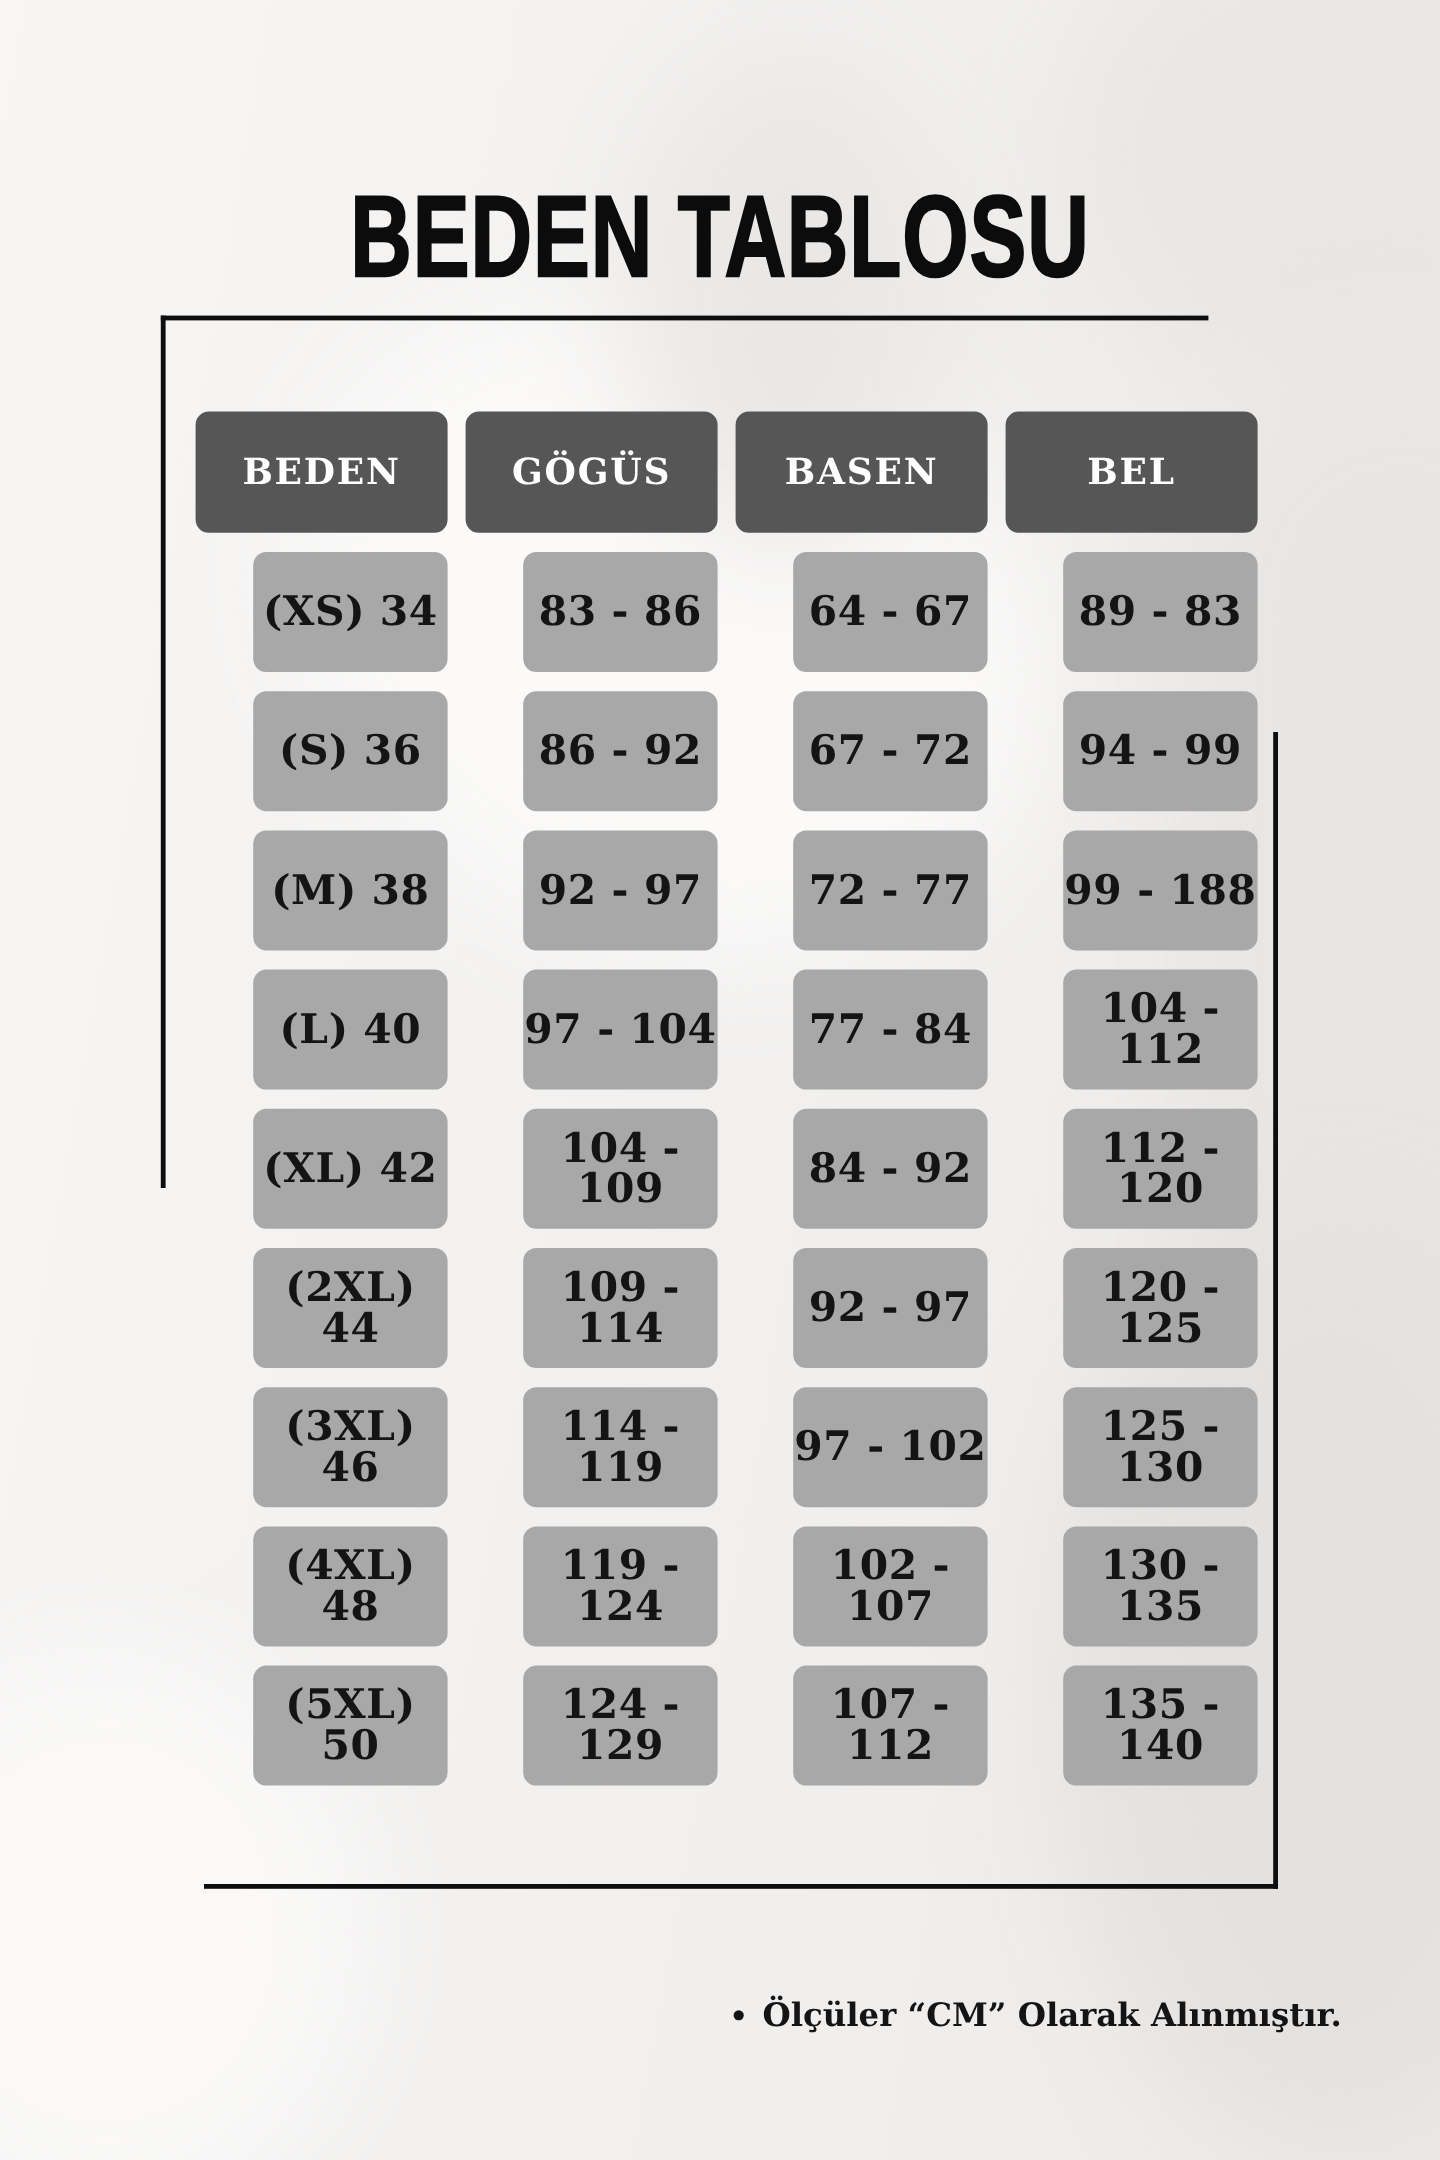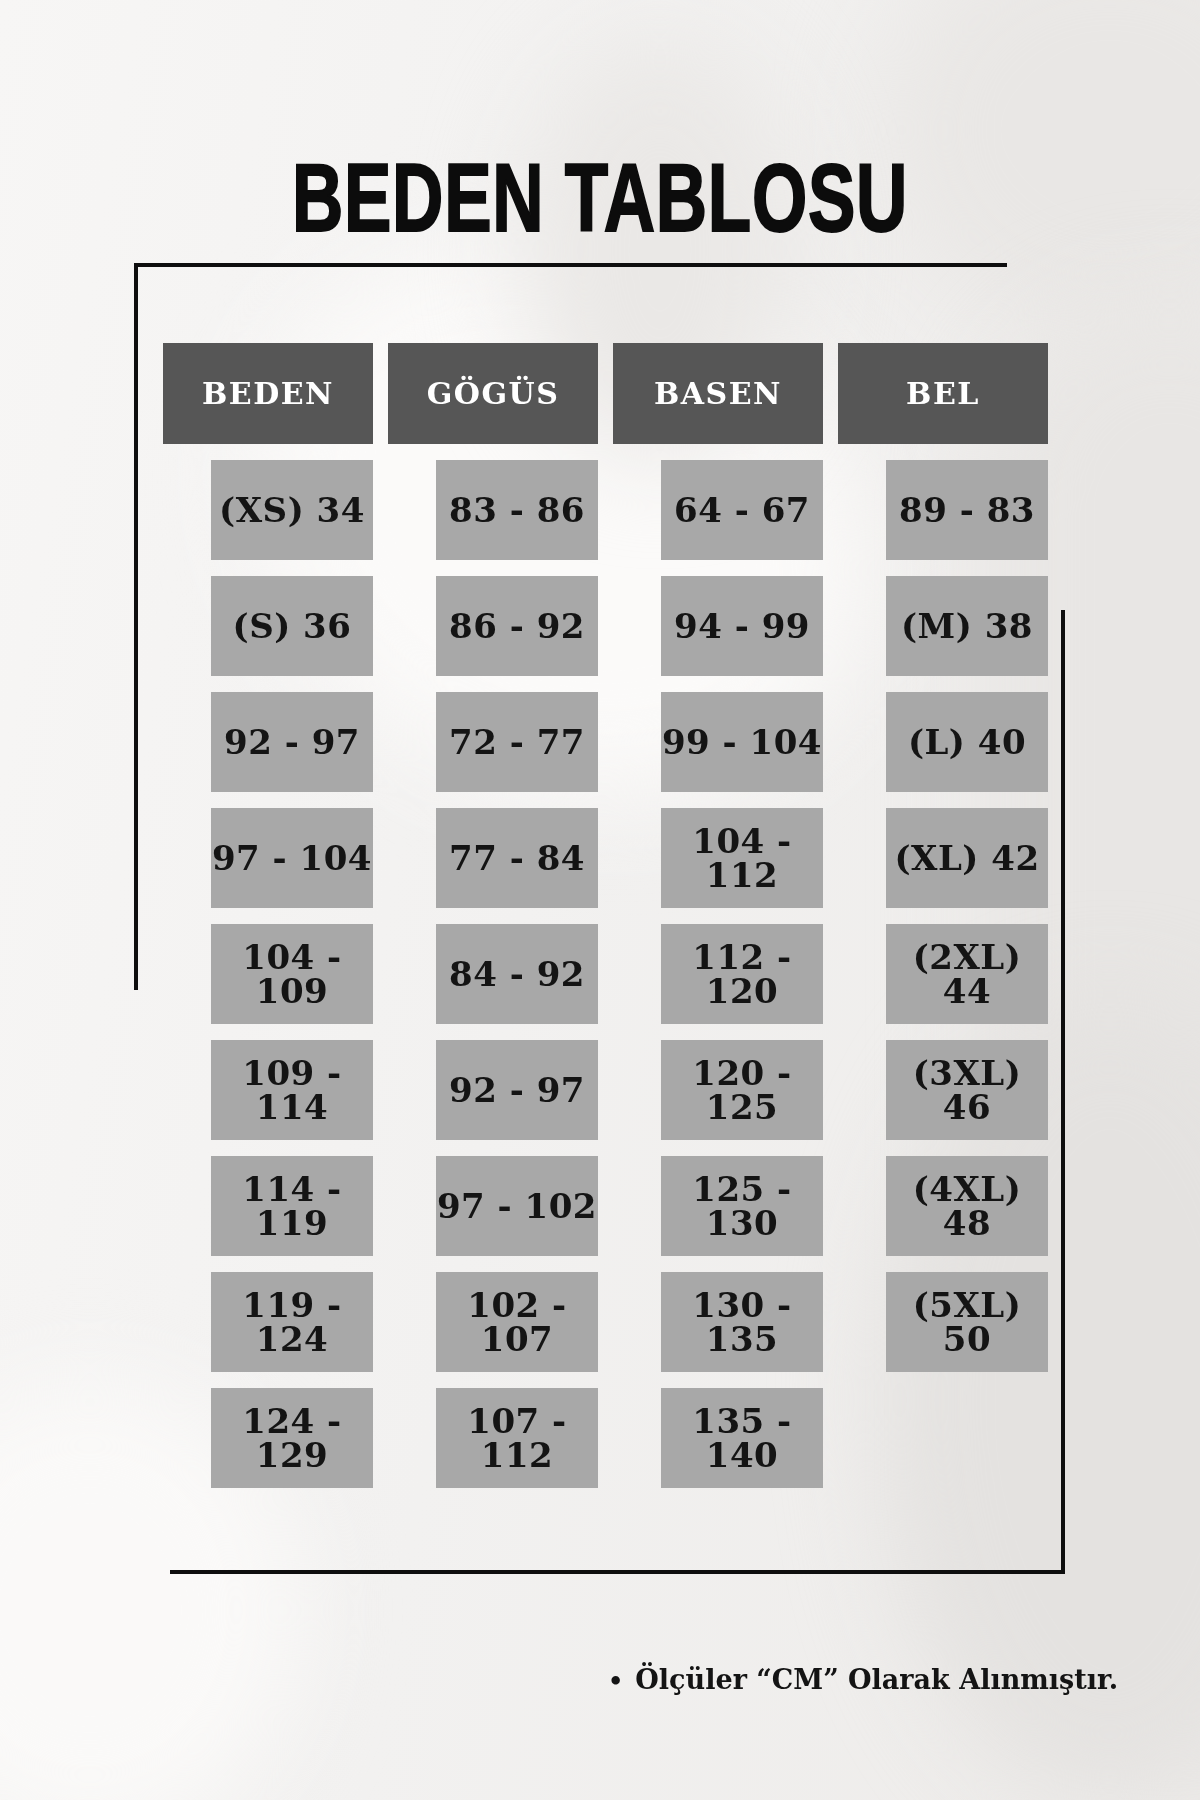--- a/index.html
+++ b/index.html
@@ -44,20 +44,21 @@
   .grid{
     position:absolute;left:163px;top:343px;z-index:2;
     display:grid;
     grid-template-columns:repeat(4,210px);
     grid-template-rows:101px repeat(9,100px);
     column-gap:15px;row-gap:16px;
   }
   .cell{
     display:flex;align-items:center;justify-content:center;
     text-align:center;
+    border-radius:11px;
   }
   .cell.head{
     background:var(--header-bg,#565656);
     color:var(--header-text,#ffffff);
     font:700 30px/1 "DejaVu Serif","Liberation Serif",serif;
     letter-spacing:1.5px;
   }
   .cell.data{
     background:var(--cell-bg,#a8a8a8);
     color:var(--cell-text,#141414);
@@ -94,25 +95,26 @@
       <div class="cell head">BEDEN</div>
       <div class="cell head">GÖGÜS</div>
       <div class="cell head">BASEN</div>
       <div class="cell head">BEL</div>
       <div class="cell data">(XS) 34</div>
       <div class="cell data">83 - 86</div>
       <div class="cell data">64 - 67</div>
       <div class="cell data">89 - 83</div>
       <div class="cell data">(S) 36</div>
       <div class="cell data">86 - 92</div>
+      <div class="cell data">67 - 72</div>
       <div class="cell data">94 - 99</div>
       <div class="cell data">(M) 38</div>
       <div class="cell data">92 - 97</div>
       <div class="cell data">72 - 77</div>
-      <div class="cell data">99 - 104</div>
+      <div class="cell data">99 - 188</div>
       <div class="cell data">(L) 40</div>
       <div class="cell data">97 - 104</div>
       <div class="cell data">77 - 84</div>
       <div class="cell data">104 - 112</div>
       <div class="cell data">(XL) 42</div>
       <div class="cell data">104 - 109</div>
       <div class="cell data">84 - 92</div>
       <div class="cell data">112 - 120</div>
       <div class="cell data">(2XL) 44</div>
       <div class="cell data">109 - 114</div>

